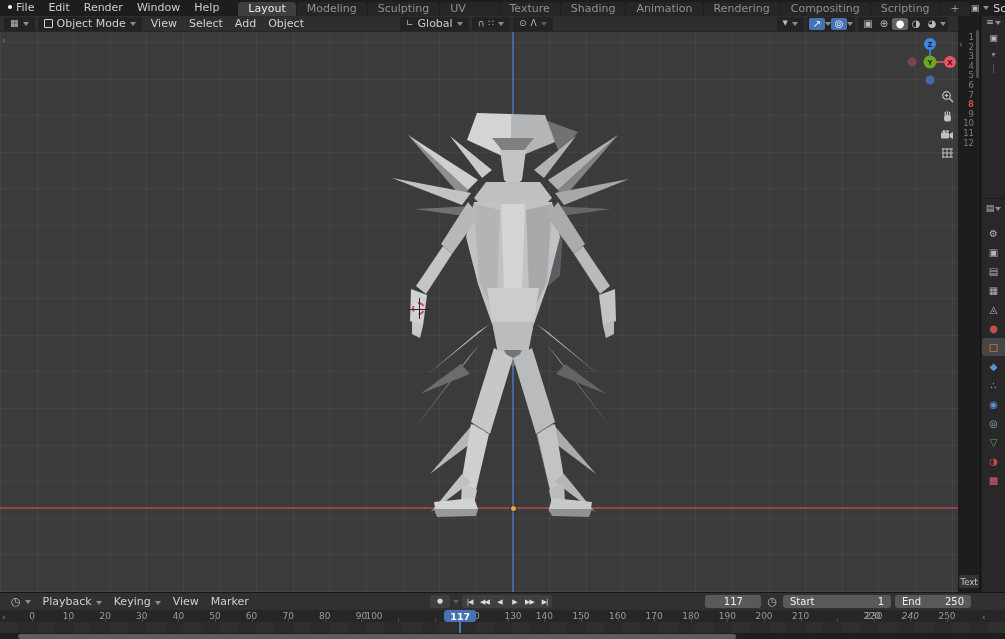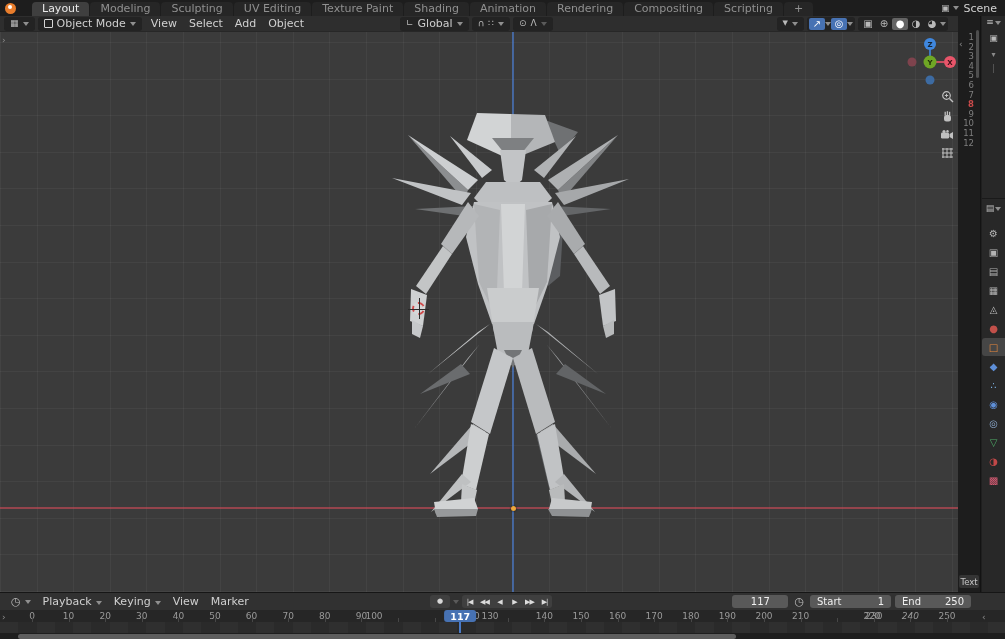--- a/index.html
+++ b/index.html
@@ -83,20 +83,27 @@
     border-radius:3px;color:#fff;font-size:9.5px;font-weight:bold;display:flex;align-items:center;
     padding:0 6px;z-index:3}
   .tscrollbar{position:absolute;left:0;top:40px;width:1005px;height:7px;background:#1e1e1e}
   .thumb{position:absolute;left:18px;top:1px;width:718px;height:5px;background:#5e5e5e;border-radius:2.5px}
 </style>
 </head>
 <body>
 
 <div class="topbar">
   <div class="logo"></div>
+  <div style="display:flex">
+      <span class="menu-item">File</span>
+      <span class="menu-item">Edit</span>
+      <span class="menu-item">Render</span>
+      <span class="menu-item">Window</span>
+      <span class="menu-item">Help</span>
+    </div>
   <div class="ws-tabs">
       <span class="ws-tab active">Layout</span>
       <span class="ws-tab">Modeling</span>
       <span class="ws-tab">Sculpting</span>
       <span class="ws-tab">UV Editing</span>
       <span class="ws-tab">Texture Paint</span>
       <span class="ws-tab">Shading</span>
       <span class="ws-tab">Animation</span>
       <span class="ws-tab">Rendering</span>
       <span class="ws-tab">Compositing</span>
@@ -420,21 +427,21 @@
           <div class="tbtn">▶▶</div>
           <div class="tbtn">▶|</div>
         </div>
     </div>
 
     <div class="fields">
       <div class="field" style="width:56px;justify-content:center">
         <span>117</span>
       </div>
       <span class="ig" style="font-size:11px;margin:0 2px">◷</span>
-      <div class="field" style="width:81px">
+      <div class="field" style="width:108px">
         <span>Start</span>
         <span>1</span>
       </div>
       <div class="field" style="width:76px">
         <span>End</span>
         <span>250</span>
       </div>
     </div>
   </div>
 
@@ -458,21 +465,21 @@
       <span class="rlabel" style="left: 324.8px;">80</span>
       <div class="rtick" style="left: 324.8px;"></div>
       <span class="rlabel" style="left: 361.4px;">90</span>
       <div class="rtick" style="left: 361.4px;"></div>
       <span class="rlabel" style="left: 374px;">100</span>
       <div class="rtick" style="left: 398px;"></div>
       <span class="rlabel" style="left: 434.6px; margin-top: 20px;">110</span>
       <div class="rtick" style="left: 434.6px;"></div>
       <span class="rlabel" style="left: 471.2px;">120</span>
       <div class="rtick" style="left: 471.2px;"></div>
-      <span class="rlabel" style="left: 490px;">130</span>
+      <span class="rlabel" style="left: 513px;">130</span>
       <div class="rtick" style="left: 507.8px;"></div>
       <span class="rlabel" style="left: 544.4px;">140</span>
       <div class="rtick" style="left: 544.4px;"></div>
       <span class="rlabel" style="left: 581px;">150</span>
       <div class="rtick" style="left: 581px;"></div>
       <span class="rlabel" style="left: 617.6px;">160</span>
       <div class="rtick" style="left: 617.6px;"></div>
       <span class="rlabel" style="left: 654.2px;">170</span>
       <div class="rtick" style="left: 654.2px;"></div>
       <span class="rlabel" style="left: 690.8px;">180</span>

